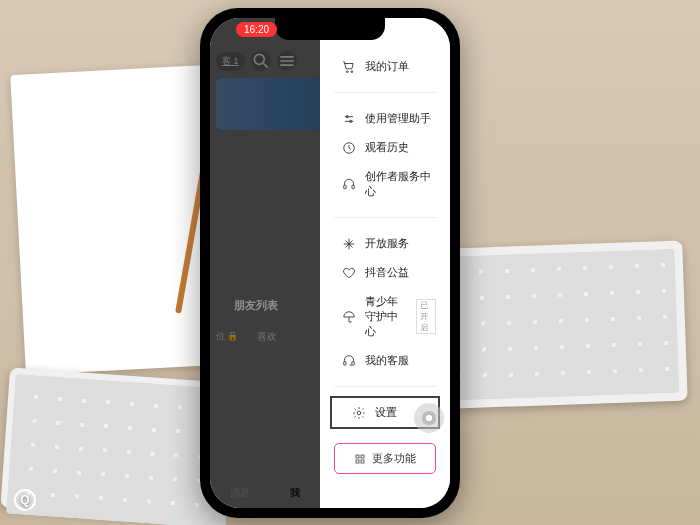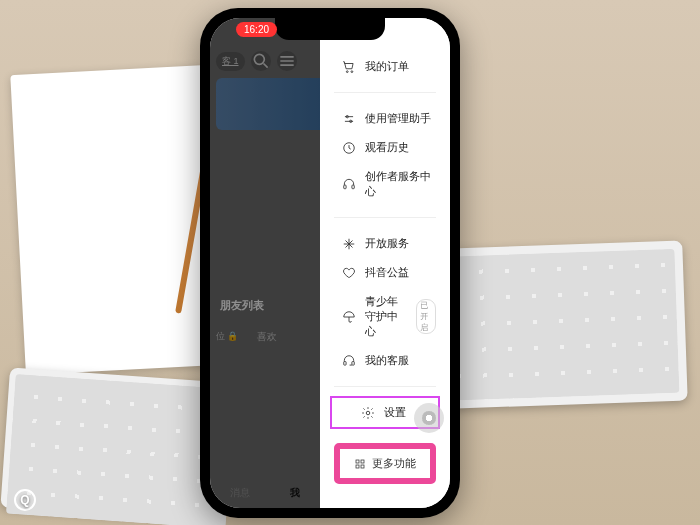--- a/index.html
+++ b/index.html
@@ -71,21 +71,21 @@
   .hdr {
     position: absolute; top: 28px; left: 0; right: 0; height: 30px;
     display: flex; align-items: center; gap: 6px; padding: 0 6px;
   }
   .hdr-badge { background: #555; color: #ccc; font-size: 9px;
     padding: 3px 6px; border-radius: 10px; text-decoration: underline; }
   .hdr-icon { width: 20px; height: 20px; background: #555; border-radius: 50%;
     display: flex; align-items: center; justify-content: center; color: #ccc; font-size: 10px; }
   .banner { position: absolute; top: 60px; left: 6px; right: 0; height: 52px;
     background: linear-gradient(90deg, #5a7fa8, #3d6a98); border-radius: 6px 0 0 6px; }
-  .friends-title { position: absolute; top: 280px; left: 10px; color: #eee;
+  .friends-title { position: absolute; top: 280px; left: 24px; color: #eee;
     font-size: 11px; font-weight: 600; }
   .tabs-row { position: absolute; top: 312px; left: 6px; right: 0;
     display: flex; gap: 18px; color: #bbb; font-size: 10px; }
   .tabs-row span:first-child { font-size: 9px; }
   .bottom-nav { position: absolute; bottom: 8px; left: 0; right: 0;
     display: flex; justify-content: space-around; color: #888; font-size: 10px; }
   .bottom-nav .active { color: #111; font-weight: 600; }
 
   
   .drawer {
@@ -94,24 +94,24 @@
     font-size: 11px; color: #222;
   }
   .menu-group { padding: 4px 0; }
   .menu-item { display: flex; align-items: center; gap: 9px;
     padding: 7px 14px; margin-left: 8px; }
   .menu-item .icon { width: 14px; height: 14px; flex-shrink: 0;
     display: flex; align-items: center; justify-content: center;
     color: #333; }
   .menu-item .icon svg { width: 14px; height: 14px; stroke: #333; fill: none; stroke-width: 1.5; }
   .badge-sm { font-size: 8px; color: #999; border: 1px solid #ddd;
-    border-radius: 9px; padding: 0 3px; margin-left: 4px; }
+    border-radius: 0; padding: 0 3px; margin-left: 4px; }
   .sep { height: 1px; background: #eee; margin: 7px 14px; }
-  .highlight { border: 2px solid #d946ef; margin: 2px 10px; padding: 5px 4px 5px 11px; }
-  .more-btn { margin: 12px 14px 0; border: 6px solid #ec4899; border-radius: 5px;
+  .highlight { border: 2px solid #404040; margin: 2px 10px; padding: 5px 4px 5px 2px; }
+  .more-btn { margin: 12px 14px 0; border: 1px solid #ec4899; border-radius: 5px;
     padding: 7px; display: flex; align-items: center; justify-content: center;
     gap: 6px; font-size: 11px; color: #333; }
   .more-btn svg { width: 12px; height: 12px; stroke: #333; fill: none; stroke-width: 1.5; }
 
   .assistive {
     position: absolute; right: 6px; top: 385px; width: 30px; height: 30px;
     background: rgba(200,200,200,.55); border-radius: 50%;
     display: flex; align-items: center; justify-content: center; z-index: 20;
   }
   .assistive::before { content: ""; width: 14px; height: 14px; border-radius: 50%;

